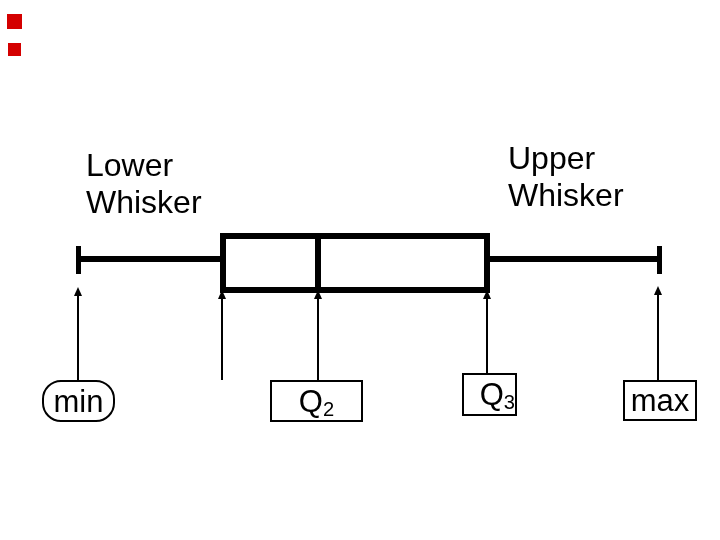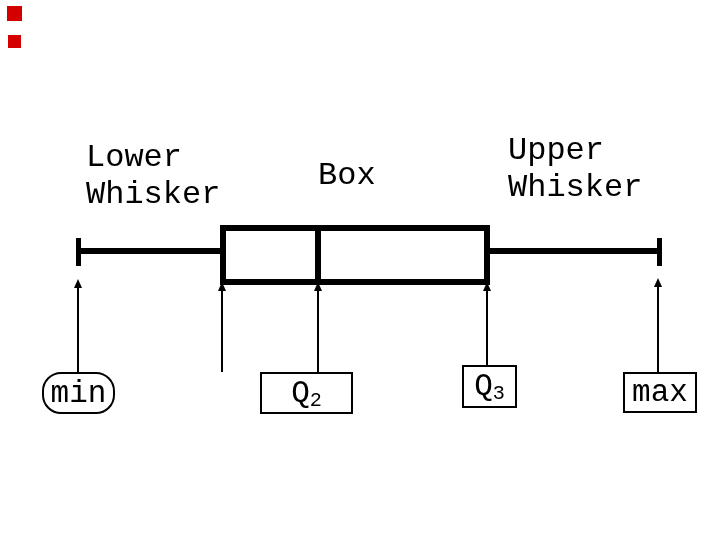--- a/index.html
+++ b/index.html
@@ -5,23 +5,24 @@
   html, body {
     margin: 0;
     padding: 0;
     background: #ffffff;
   }
   .slide {
     position: relative;
     width: 720px;
     height: 444px;
     background: var(--background, #ffffff);
-    font-family: Liberation Mono, monospace;
+    font-family: Liberation Sans, sans-serif;
     color: var(--ink, #000000);
     overflow: hidden;
+    margin-top: 8px;
   }
 
   
   .red-sq {
     position: absolute;
     background: var(--accent_red, #d40000);
   }
   .sq1 { left: 7;  left: 7px;  top: 6px;  width: 15px; height: 15px; }
   .sq2 { left: 8px;  top: 35px; width: 13px; height: 13px; }
 
@@ -80,41 +81,40 @@
     background: var(--background, #ffffff);
     box-sizing: border-box;
     display: flex;
     align-items: center;
     justify-content: center;
     font-size: 31px;
     line-height: 1;
   }
   .t-min { left: 42px;  top: 372px; width: 73px; height: 42px; border-radius: 19px; }
   .t-q1  { left: 187px; top: 372px; width: 66px; height: 42px; }
-  .t-q2  { left: 260px; top: 372px; width: 93px; height: 42px; }
-  .t-q3  { left: 462px; top: 365px; width: 55px; height: 43px; }
+  .t-q2  { left: 270px; top: 372px; width: 93px; height: 42px; }
+  .t-q3  { left: 462px; top: 365px; width: 55px; height: 43px; justify-content: flex-end; }
   .t-max { left: 623px; top: 372px; width: 74px; height: 41px; text-align: center; }
 
   .subscript {
     font-size: 0.65em;
     position: relative;
     top: 0.22em;
   }
 </style>
 </head>
 <body>
 
 <div class="slide">
 
   <div class="red-sq sq1"></div>
   <div class="red-sq sq2"></div>
 
   <div class="heading h-lower">Lower
 Whisker</div>
-  <div class="heading h-box">Box</div>
   <div class="heading h-upper">Upper
 Whisker</div>
 
   <div>
     <div class="ink cap-left"></div>
     <div class="ink whisker-left"></div>
     <div class="box-rect"></div>
     <div class="ink median"></div>
     <div class="ink whisker-right"></div>
     <div class="ink cap-right"></div>

